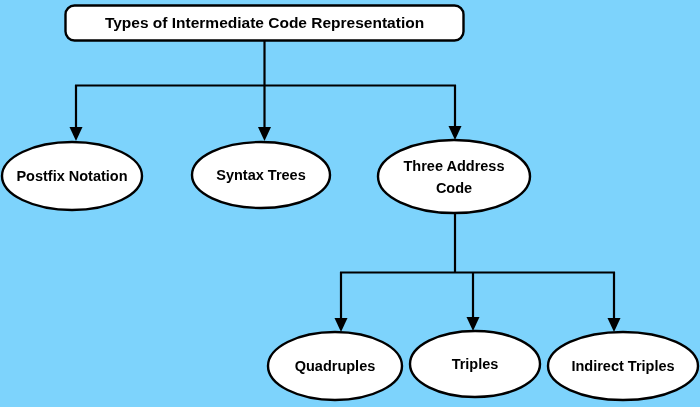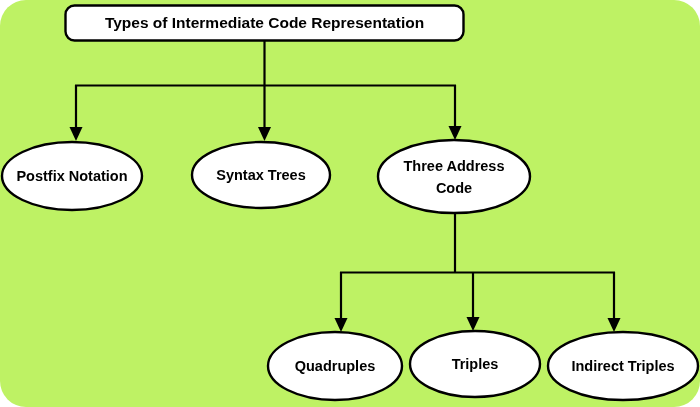--- a/index.html
+++ b/index.html
@@ -7,23 +7,22 @@
     padding: 0;
     background: #ffffff;
   }
   body {
     font-family: "Liberation Sans", sans-serif;
   }
   #diagram-root {
     position: relative;
     width: 700px;
     height: 407px;
-    background: #bef264;
+    background: #7dd3fc;
     overflow: hidden;
-    border-radius: 26px;
   }
   #diagram-svg {
     position: absolute;
     top: 0;
     left: 0;
     width: 700px;
     height: 407px;
     display: block;
   }
   .node-label {

